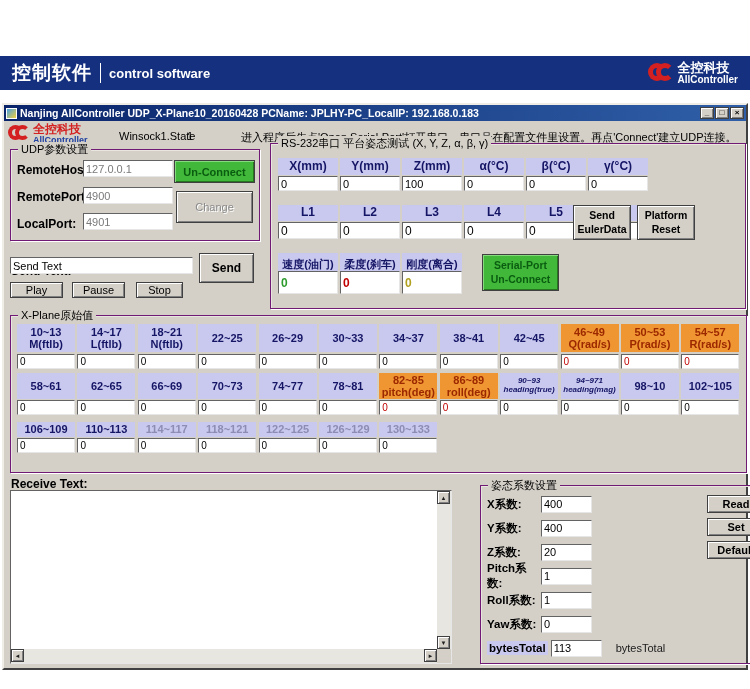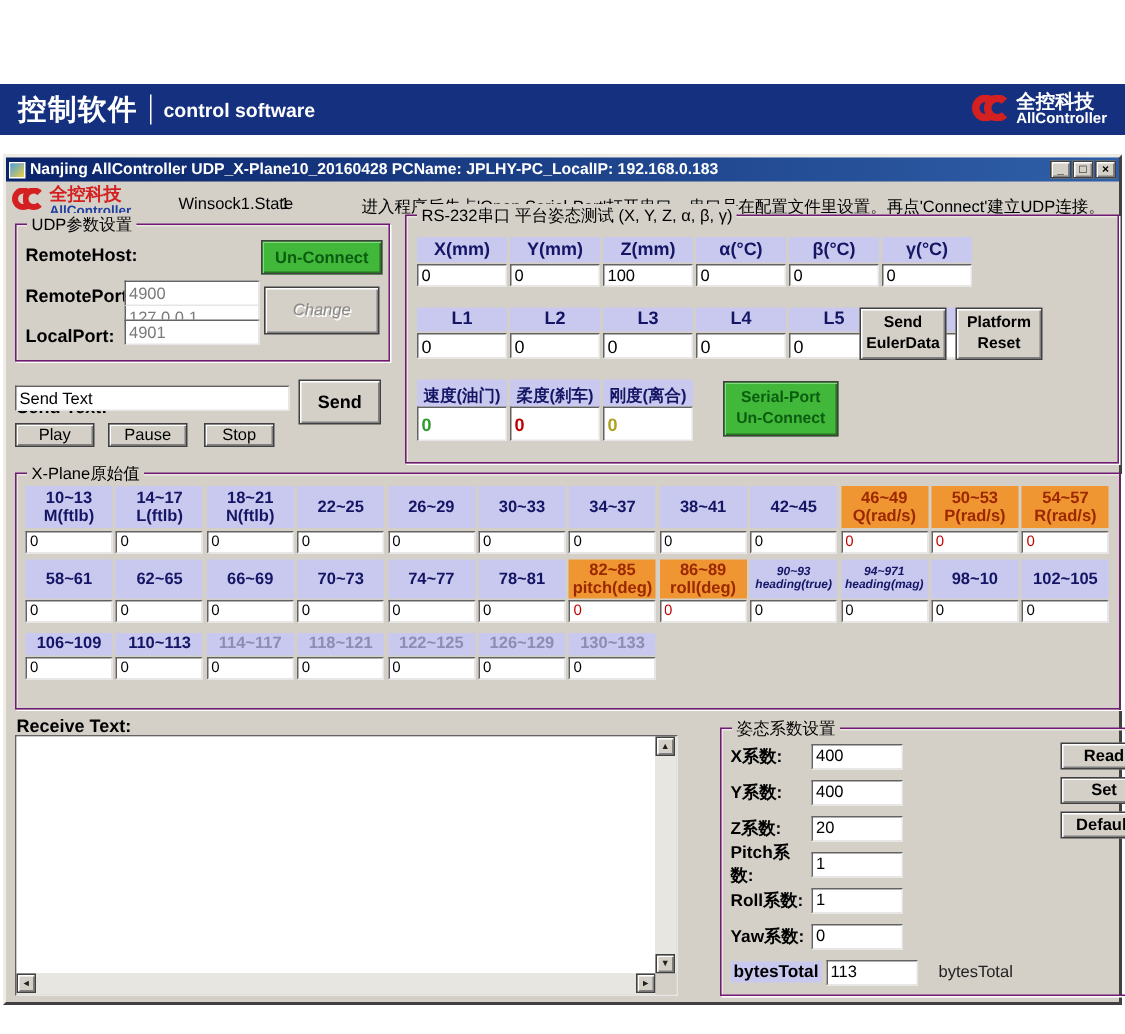--- a/index.html
+++ b/index.html
@@ -54,21 +54,21 @@
     font-size:11px; white-space:nowrap; }
 
   
   .fld { background:#fff; border:1px solid; border-color:#636363 #e6e6e6 #e6e6e6 #636363;
     font-family:"Liberation Sans","DejaVu Sans",sans-serif; font-size:11px; padding:0 2px; outline:none; }
   .btn { background:#d4d0c8; border:1px solid #404040;
     box-shadow:inset 1px 1px 0 #fff, inset -1px -1px 0 #808080;
     display:flex; align-items:center; justify-content:center; text-align:center; font-size:11px; }
   .btn-green { background:#41b83a; box-shadow:inset 1px 1px 0 #84da7c, inset -1px -1px 0 #27751f;
     color:#0a5c10; font-weight:bold; }
-  .btn-dis { color:#8a8a8a; text-shadow:1px 1px 0 #fff;font-style:italic; }
+  .btn-dis { color:#8a8a8a; text-shadow:1px 1px 0 #fff; }
   .two-line { flex-direction:column; line-height:1.3; }
 
   
   #udp-grp { left:4px; top:26px; width:250px; height:92px; }
   .udp-row { position:absolute; left:6px; font-weight:bold; font-size:12px; }
   .udp-in { position:absolute; left:72px; width:90px; height:17px; color:#7a7a7a; }
   #udp-btn-conn { position:absolute; left:163px; top:10px; width:81px; height:23px; }
   #udp-btn-chg { position:absolute; left:165px; top:41px; width:77px; height:32px; }
 
   
@@ -118,21 +118,21 @@
   .hscroll { position:absolute; left:0; bottom:0; right:14px; height:14px; background:#e8e6e0; }
   .sb { position:absolute; width:13px; height:13px; font-size:6px; color:#202020; }
   .vscroll .up { top:0; left:0; } .vscroll .dn { bottom:0; left:0; }
   .hscroll .lf { left:0; top:0; } .hscroll .rt { right:0; top:0; }
   .sb-corner { position:absolute; right:0; bottom:0; width:14px; height:14px; background:#d4d0c8; }
 
   
   #cf-grp { left:474px; top:362px; width:289px; height:179px; }
   .cf-row { position:absolute; left:6px; height:18px; display:flex; align-items:center; }
   .cf-row .lbl { width:54px; font-weight:bold; font-size:11.5px; }
-  .cf-row .fld { width:61px; height:17px; }
+  .cf-row .fld { width:51px; height:17px; }
   .cf-row .lbl.bt { background:#c9c9ef; padding:1px 2px; width:auto; margin-right:3px; }
   .cf-row .suffix { margin-left:14px; color:#202020; }
   .cf-btn { position:absolute; left:226px; width:58px; height:18px; font-weight:bold; }
 </style>
 </head>
 <body>
 
 <div class="banner">
   <span class="cn">控制软件</span>
   <span class="sep"></span>
@@ -173,21 +173,21 @@
         </span>
       </div>
       <span class="winsock-l">Winsock1.State</span>
       <span class="winsock-v">1</span>
       <span class="instr">进入程序后先点'Open Serial-Port'打开串口，串口号在配置文件里设置。再点'Connect'建立UDP连接。</span>
     </div>
 
     <div class="grp" id="udp-grp">
       <span class="legend">UDP参数设置</span>
       <span class="udp-row" style="top:13px">RemoteHost:</span>
-      <input class="fld udp-in" style="top: 10px; margin-top: 43px;" value="127.0.0.1">
+      <input class="fld udp-in" style="top: 10px;" value="127.0.0.1">
       <span class="udp-row" style="top:40px">RemotePort:</span>
       <input class="fld udp-in" style="top: 37px;" value="4900">
       <span class="udp-row" style="top:67px">LocalPort:</span>
       <input class="fld udp-in" style="top: 63px;" value="4901">
       <div class="btn btn-green" id="udp-btn-conn">Un-Connect</div>
       <div class="btn btn-dis" id="udp-btn-chg">Change</div>
     </div>
 
     <div class="grp" id="rs-grp">
       <span class="legend">RS-232串口 平台姿态测试 (X, Y, Z, α, β, γ)</span>

